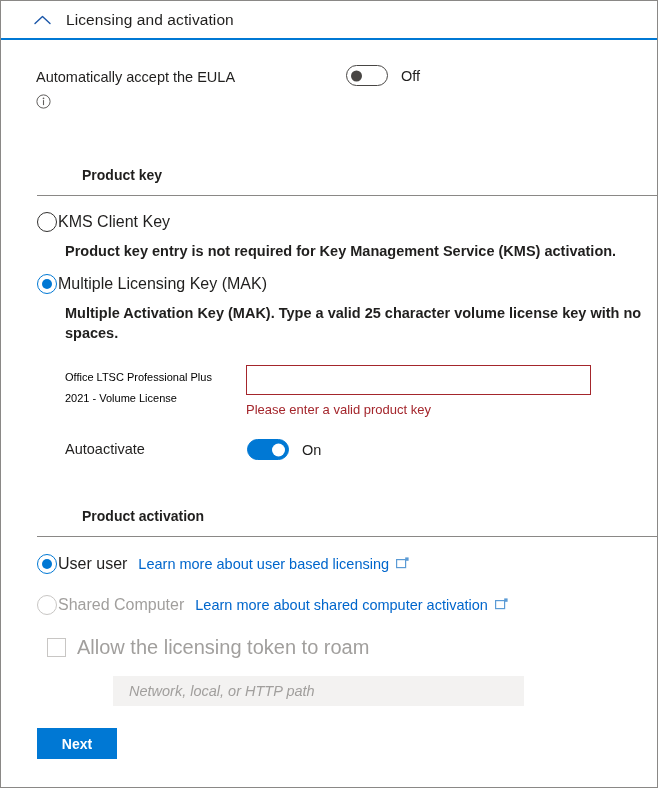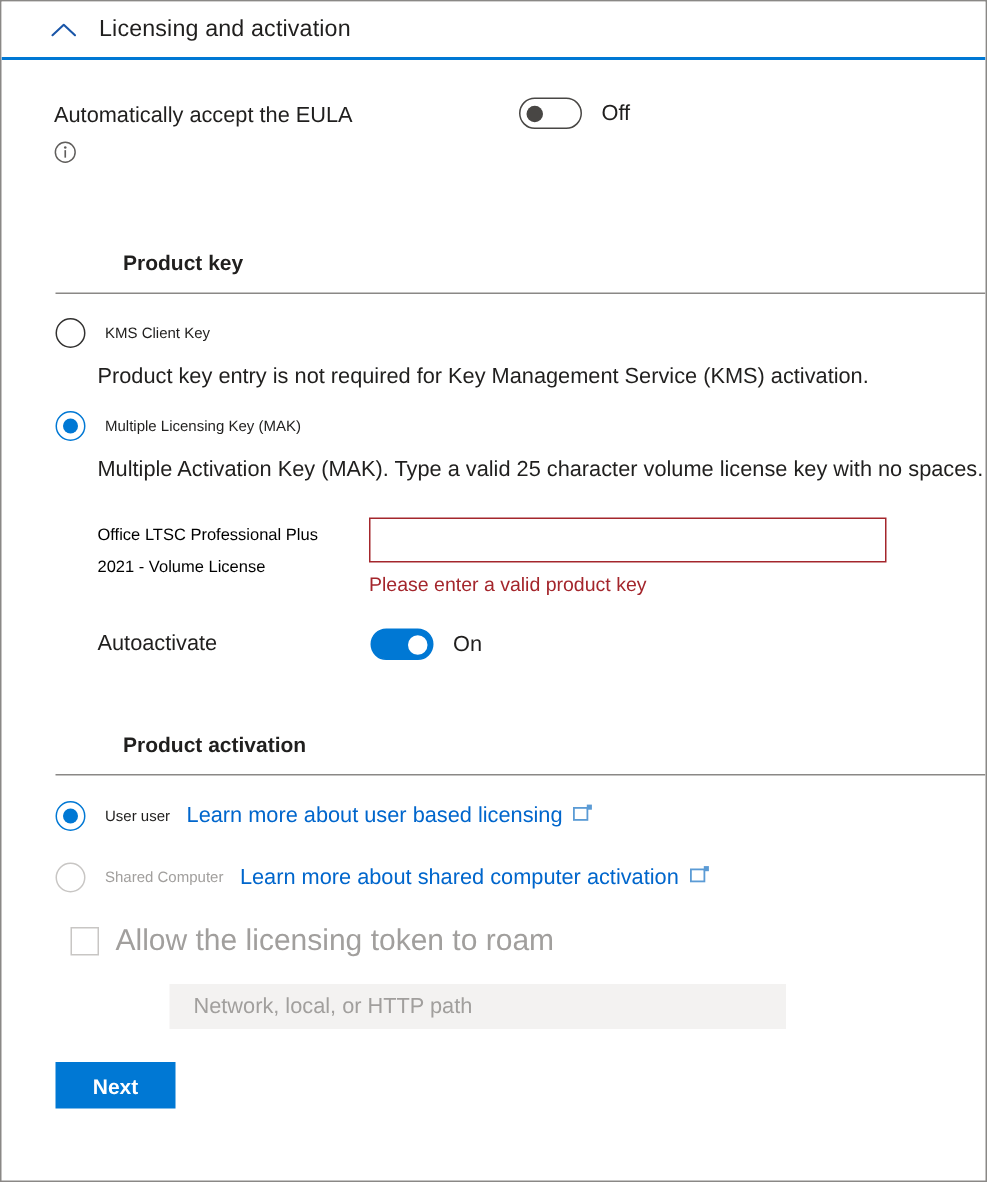--- a/index.html
+++ b/index.html
@@ -148,30 +148,31 @@
     position: absolute;
     left: 50%; top: 50%;
     transform: translate(-50%,-50%);
     width: 10px; height: 10px;
     border-radius: 50%;
     background: #0078d4;
   }
   .radio.disabled { border: 1.5px solid #c8c6c4; background:#fff; }
 
   .radio-label {
-    margin-left: 13px;
-    font-size: 10px;
+    margin-left: 1px;
+    font-size: 16px;
     color: #201f1e;
   }
   .radio-label.disabled { color: #a19f9d; }
 
   .desc {
     font-size: 14.5px;
     color: #201f1e;
     line-height: 20px;
+    font-weight: bold;
   }
 
   .link {
     color: #0066cc;
     font-size: 14.5px;
     text-decoration: none;
     cursor: pointer;
   }
   .ext-icon {
     display: inline-block;
@@ -233,20 +234,21 @@
     width: 411px;
     height: 30px;
     box-sizing: border-box;
     border: none;
     background: #f3f2f1;
     font-family: "Liberation Sans", sans-serif;
     font-size: 14.5px;
     color: #a19f9d;
     padding: 0 16px;
     outline: none;
+    font-style: italic;
   }
   .path-input::placeholder { color: #a19f9d; opacity: 1; }
 
   .next-btn {
     width: 80px;
     height: 31px;
     background: #0078d4;
     border: none;
     color: #ffffff;
     font-family: "Liberation Sans", sans-serif;

